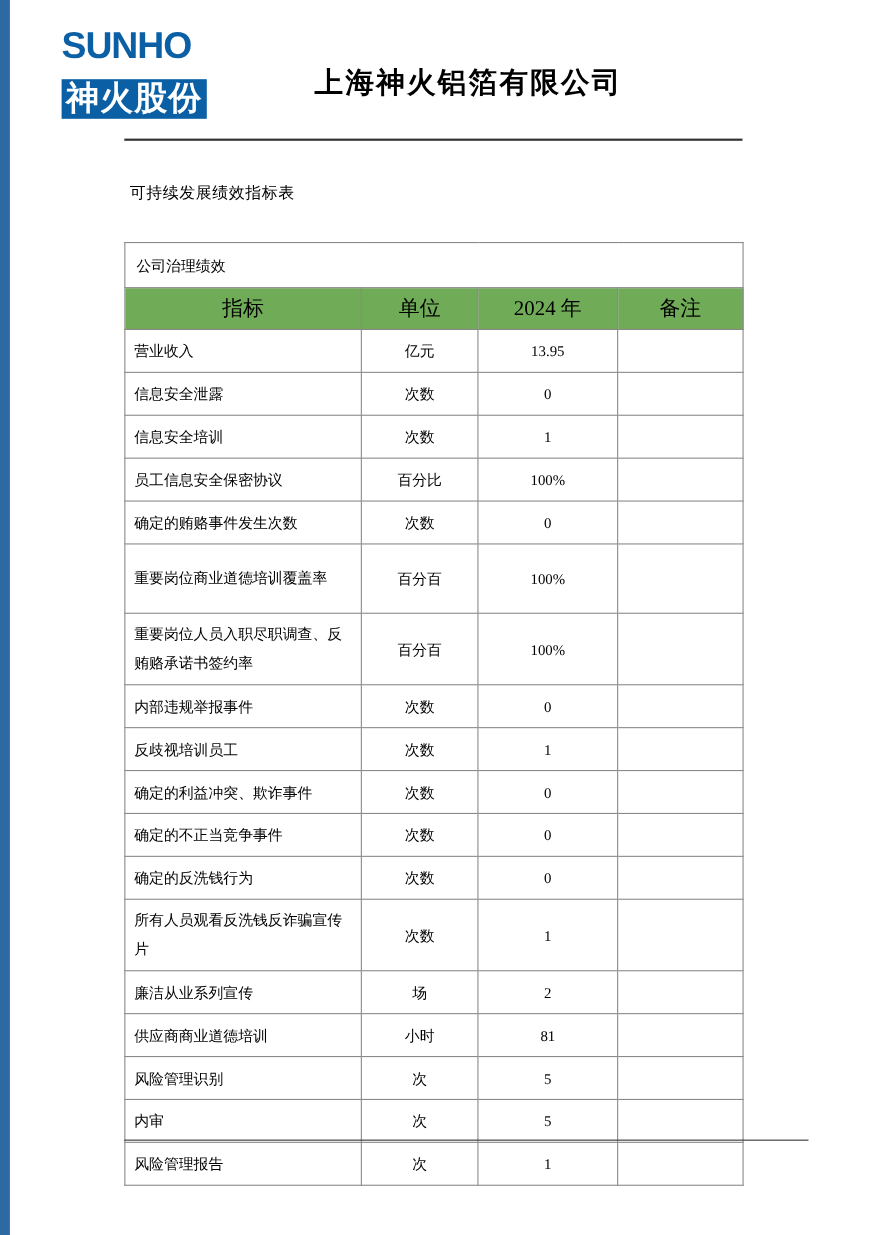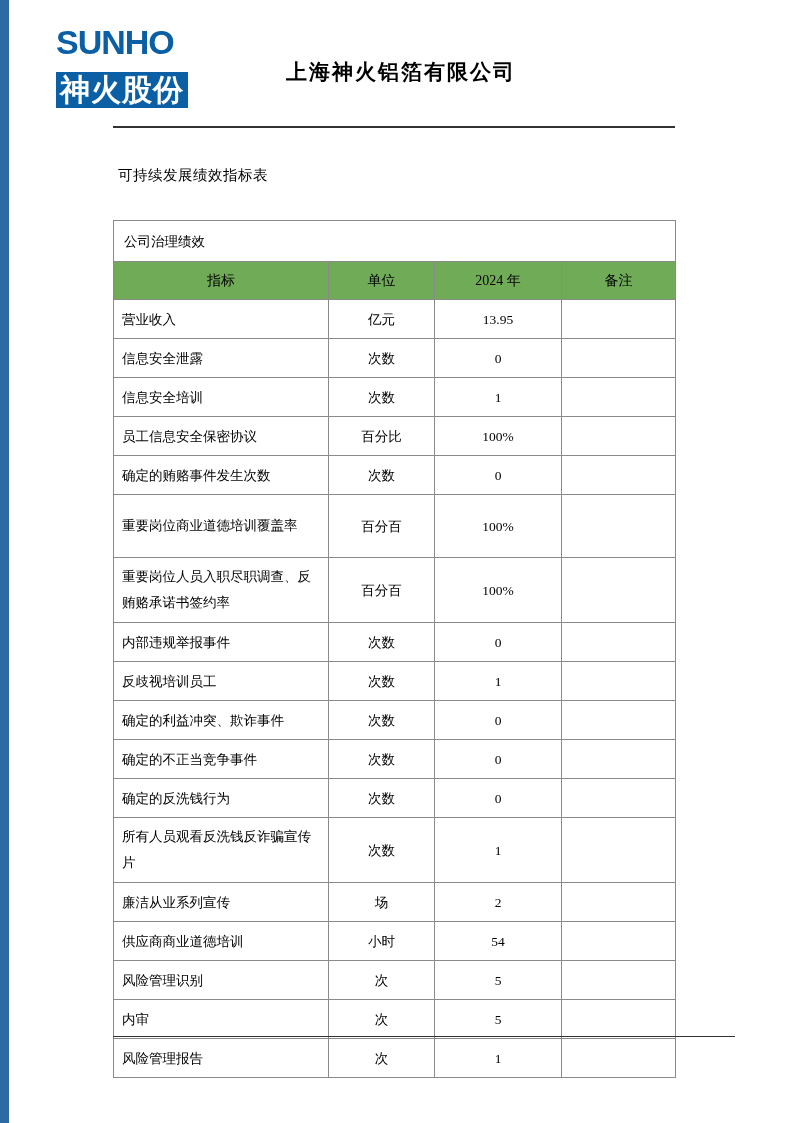--- a/index.html
+++ b/index.html
@@ -72,21 +72,21 @@
     padding: 0 4px;
     letter-spacing: 1px;
   }
 
   .company-cn {
     position: absolute;
     left: 230px;
     top: 32px;
     font-family: "Liberation Serif", serif;
     font-weight: bold;
-    font-size: 21px;
+    font-size: 26px;
     letter-spacing: 2px;
     color: #000000;
     white-space: nowrap;
   }
   .company-en {
     position: absolute;
     left: 198px;
     top: 86px;
     font-family: "Liberation Sans", sans-serif;
     font-weight: bold;
@@ -147,21 +147,21 @@
   tr.section td {
     height: 28px;
     font-size: 13.5px;
     padding-left: 10px;
   }
   tr.head td {
     background: #70ab57;
     color: #000000;
     text-align: center;
     height: 25px;
-    font-size: 14px;
+    font-size: 19px;
   }
   td.name { text-align: left; }
   td.unit, td.year, td.note { text-align: center; }
   tr.data td { height: 26px; }
   tr.tall td { height: 50px; }
   tr.tall td.name { line-height: 26px; }
 </style>
 </head>
 <body>
 
@@ -278,21 +278,21 @@
       </tr>
       <tr class="data">
         <td class="name">廉洁从业系列宣传</td>
         <td class="unit">场</td>
         <td class="year">2</td>
         <td class="note"></td>
       </tr>
       <tr class="data">
         <td class="name">供应商商业道德培训</td>
         <td class="unit">小时</td>
-        <td class="year">54</td>
+        <td class="year">81</td>
         <td class="note"></td>
       </tr>
       <tr class="data">
         <td class="name">风险管理识别</td>
         <td class="unit">次</td>
         <td class="year">5</td>
         <td class="note"></td>
       </tr>
       <tr class="data">
         <td class="name">内审</td>

